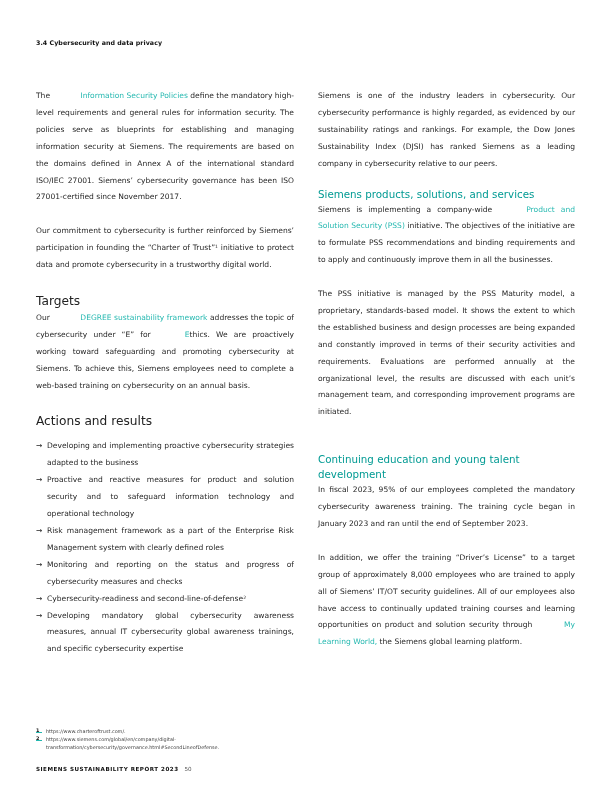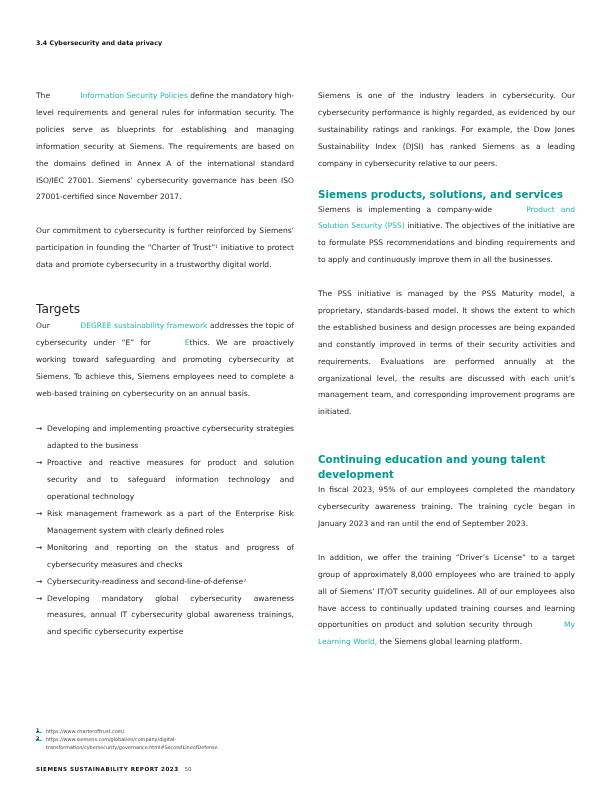--- a/index.html
+++ b/index.html
@@ -5,22 +5,22 @@
   * { margin: 0; padding: 0; box-sizing: border-box; }
   html, body { width: 600px; height: 799px; background: #ffffff; overflow: hidden; }
   body { font-family: "DejaVu Sans", sans-serif; color: #1f1f1f; position: relative; }
   .section-label { position: absolute; left: 36px; top: 39px; font-size: 6.3px; font-weight: bold; color: #111; letter-spacing: 0.05px; }
   .col { position: absolute; top: 88px; width: 258px; font-size: 7.55px; line-height: 16.9px; text-align: justify; }
   .col-left { left: 36px; }
   .col-right { left: 318px; width: 257px; }
   p { margin: 0; }
   .gap { height: 16.9px; }
   .link { color: #25b8b0; padding-left: 28px; }
-  .h2 { font-size: 12.2px; line-height: 17px; color: #222; margin-top: 16px; font-weight: normal; text-align: left; }
-  .h3 { font-size: 10.3px; line-height: 15px; color: #009a93; font-weight: bold; text-align: left; margin-top: 2px; }
+  .h2 { font-size: 12.2px; line-height: 17px; color: #222; margin-top: 8px; font-weight: normal; text-align: left; }
+  .h3 { font-size: 10.3px; line-height: 15px; color: #009a93; font-weight: normal; text-align: left; margin-top: 2px; }
   sup { font-size: 4.5px; vertical-align: top; position: relative; top: -1px; }
   ul.arrows { list-style: none; }
   ul.arrows li { position: relative; padding-left: 11px; }
   ul.arrows li .arr { position: absolute; left: 0; top: 0; }
   .footnotes { position: absolute; left: 36px; top: 727px; font-size: 4.9px; line-height: 8px; color: #444; width: 270px; }
   .fn { display: flex; }
   .fn-num { width: 10px; font-weight: bold; color: #111; border-bottom: 1.2px solid #25b8b0; height: 6px; line-height: 6px; margin-right: 4px; width: 6px; text-align: left; }
   .fn-text { flex: 1; }
   .footer { position: absolute; left: 36px; top: 766px; font-size: 5.6px; font-weight: bold; color: #111; letter-spacing: 0.5px; }
   .footer .page { font-weight: normal; color: #555; margin-left: 6px; letter-spacing: 0; }
@@ -31,20 +31,21 @@
 <div class="section-label">3.4 Cybersecurity and data privacy</div>
 
 <div class="col col-left">
   <p><span>The </span><span class="link">Information Security Policies</span><span> define the mandatory high-level requirements and general rules for information security. The policies serve as blueprints for establishing and managing information security at Siemens. The requirements are based on the domains defined in Annex A of the international standard ISO/IEC 27001. Siemens’ cybersecurity governance has been ISO 27001-certified since November 2017.</span></p>
   <div class="gap"></div>
   <p><span>Our commitment to cybersecurity is further reinforced by Siemens’ participation in founding the “Charter of Trust”</span><sup>1</sup><span> initiative to protect data and promote cybersecurity in a trustworthy digital world.</span></p>
   <div class="gap" style="height:11px"></div>
   <h2 class="h2">Targets</h2>
   <p><span>Our </span><span class="link">DEGREE sustainability framework</span><span> addresses the topic of cybersecurity under “E” for </span><span class="link">E</span><span>thics. We are proactively working toward safeguarding and promoting cybersecurity at Siemens. To achieve this, Siemens employees need to complete a web-based training on cybersecurity on an annual basis.</span></p>
   <div class="gap" style="height:11px"></div>
+  <h2 class="h2">Actions and results</h2>
   <div class="gap" style="height:8px"></div>
   <ul class="arrows">
     <li><span class="arr">→</span><span>Developing and implementing proactive cybersecurity strategies adapted to the business</span></li>
     <li><span class="arr">→</span><span>Proactive and reactive measures for product and solution security and to safeguard information technology and operational technology</span></li>
     <li><span class="arr">→</span><span>Risk management framework as a part of the Enterprise Risk Management system with clearly defined roles</span></li>
     <li><span class="arr">→</span><span>Monitoring and reporting on the status and progress of cybersecurity measures and checks</span></li>
     <li><span class="arr">→</span><span>Cybersecurity-readiness and second-line-of-defense</span><sup>2</sup></li>
     <li><span class="arr">→</span><span>Developing mandatory global cybersecurity awareness measures, annual IT cybersecurity global awareness trainings, and specific cybersecurity expertise</span></li>
   </ul>
 </div>

